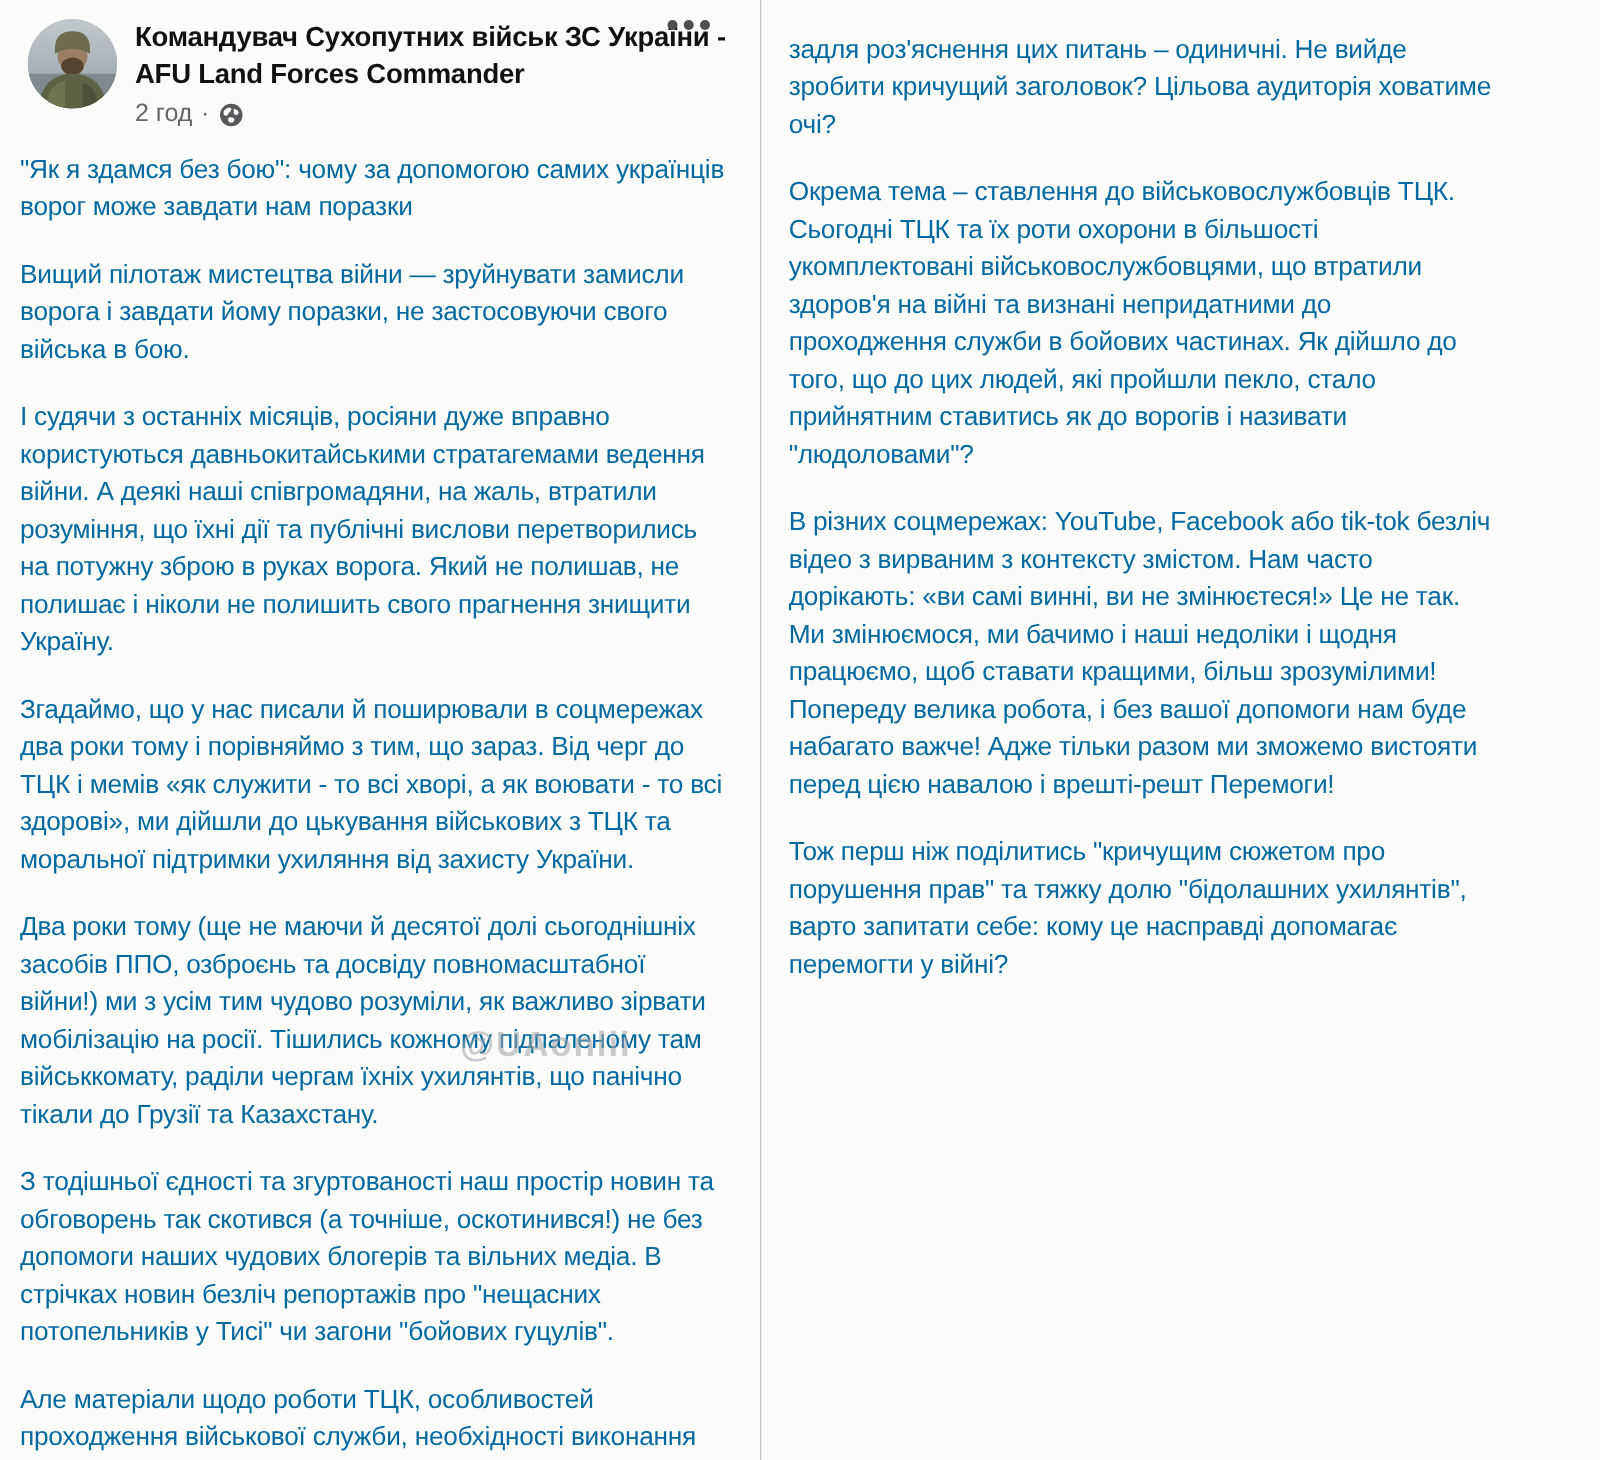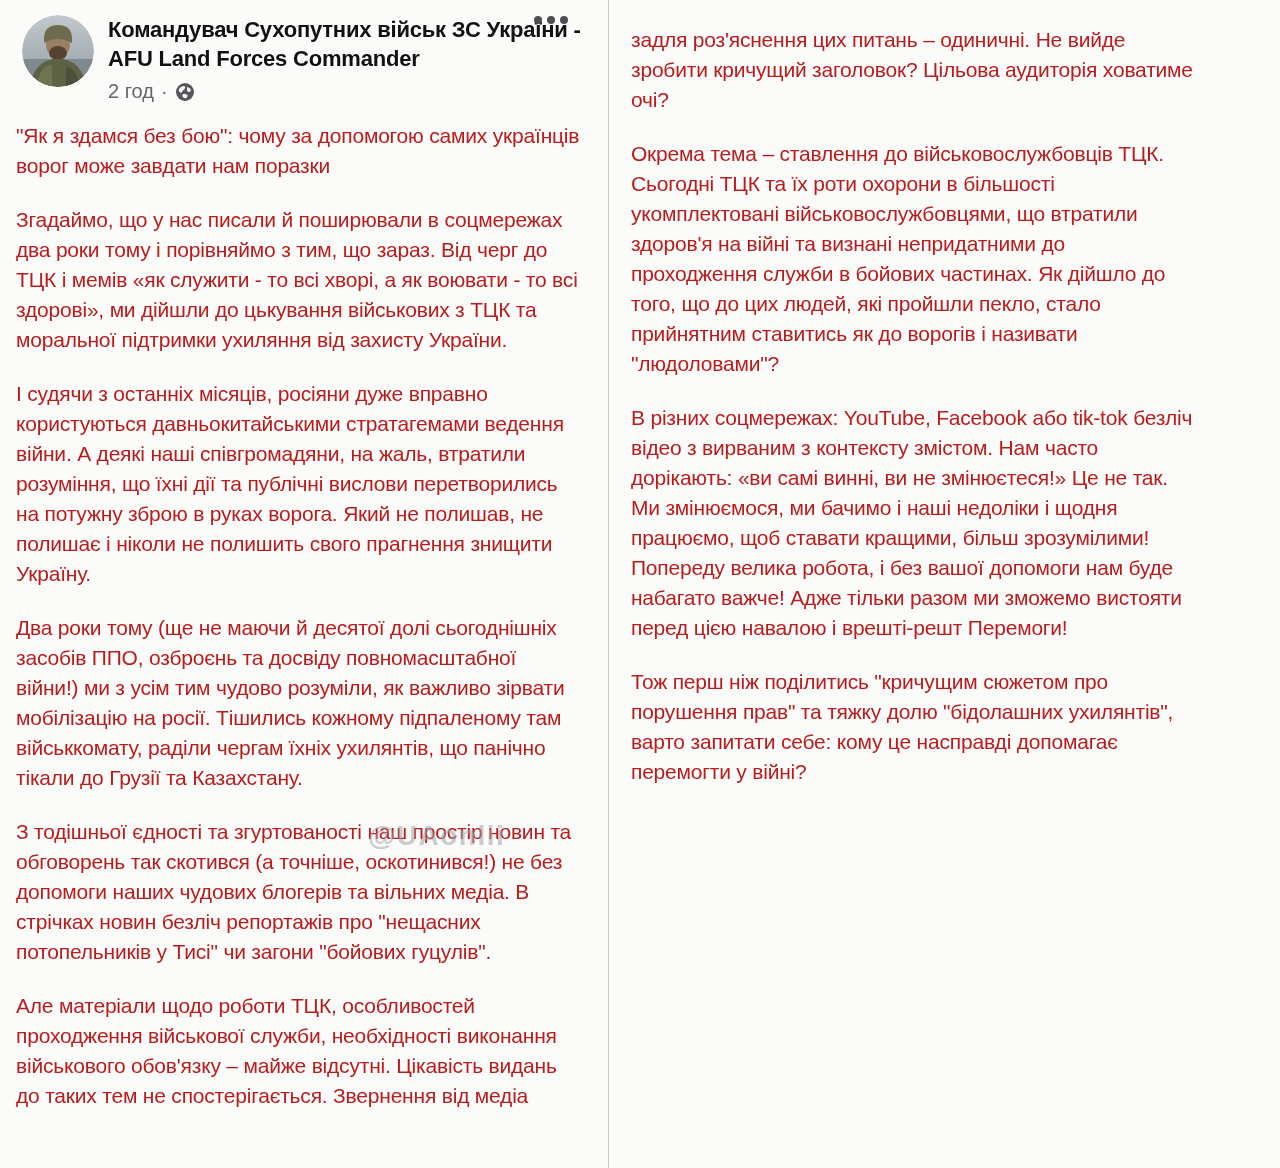--- a/index.html
+++ b/index.html
@@ -27,21 +27,21 @@
   }
   .sub-line{display:flex;align-items:center;gap:7px;margin-top:7px;color:#63666b;font-size:20px;}
   .globe-icon{width:20px;height:20px;display:inline-block;}
   .menu-dots{position:absolute;top:10px;right:8px;display:flex;gap:5px;padding:6px;cursor:pointer;}
   .menu-dots i{width:8px;height:8px;border-radius:50%;background:#4c4e52;display:block;}
 
   
   .post-text p{
     margin:0 0 24px 0;
     font-size:21px;line-height:30px;letter-spacing:-0.2px;
-    color:#b91c1c;
+    color:#0369a1;
   }
   .col-left .post-text{margin-top:14px;}
 
   .watermark{
     position:absolute;left:368px;top:820px;
     font-size:28px;font-weight:600;letter-spacing:1.5px;
     color:rgba(160,162,164,0.55);
     pointer-events:none;
   }
 </style>
@@ -95,22 +95,23 @@
       </div>
       <div class="menu-dots" title="">
         <i></i>
           <i></i>
           <i></i>
       </div>
     </div>
 
     <div class="post-text">
       <p>"Як я здамся без бою": чому за допомогою самих українців ворог може завдати нам поразки</p>
+      <p>Вищий пілотаж мистецтва війни — зруйнувати замисли ворога і завдати йому поразки, не застосовуючи свого війська в бою.</p>
+      <p>І судячи з останніх місяців, росіяни дуже вправно користуються давньокитайськими стратагемами ведення війни. А деякі наші співгромадяни, на жаль, втратили розуміння, що їхні дії та публічні вислови перетворились на потужну зброю в руках ворога. Який не полишав, не полишає і ніколи не полишить свого прагнення знищити Україну.</p>
       <p>Згадаймо, що у нас писали й поширювали в соцмережах два роки тому і порівняймо з тим, що зараз. Від черг до ТЦК і мемів «як служити - то всі хворі, а як воювати - то всі здорові», ми дійшли до цькування військових з ТЦК та моральної підтримки ухиляння від захисту України.</p>
-      <p>І судячи з останніх місяців, росіяни дуже вправно користуються давньокитайськими стратагемами ведення війни. А деякі наші співгромадяни, на жаль, втратили розуміння, що їхні дії та публічні вислови перетворились на потужну зброю в руках ворога. Який не полишав, не полишає і ніколи не полишить свого прагнення знищити Україну.</p>
       <p>Два роки тому (ще не маючи й десятої долі сьогоднішніх засобів ППО, озброєнь та досвіду повномасштабної війни!) ми з усім тим чудово розуміли, як важливо зірвати мобілізацію на росії. Тішились кожному підпаленому там військкомату, раділи чергам їхніх ухилянтів, що панічно тікали до Грузії та Казахстану.</p>
       <p>З тодішньої єдності та згуртованості наш простір новин та обговорень так скотився (а точніше, оскотинився!) не без допомоги наших чудових блогерів та вільних медіа. В стрічках новин безліч репортажів про "нещасних потопельників у Тисі" чи загони "бойових гуцулів".</p>
       <p>Але матеріали щодо роботи ТЦК, особливостей проходження військової служби, необхідності виконання військового обов'язку – майже відсутні. Цікавість видань до таких тем не спостерігається. Звернення від медіа</p>
     </div>
   </div>
 
   <div class="col col-right">
     <div class="post-text">
       <p>задля роз'яснення цих питань – одиничні. Не вийде зробити кричущий заголовок? Цільова аудиторія ховатиме очі?</p>
       <p>Окрема тема – ставлення до військовослужбовців ТЦК. Сьогодні ТЦК та їх роти охорони в більшості укомплектовані  військовослужбовцями, що втратили здоров'я на війні та визнані непридатними до проходження служби в бойових частинах. Як дійшло до того, що до цих людей, які пройшли пекло, стало прийнятним ставитись як до ворогів і називати "людоловами"?</p>

